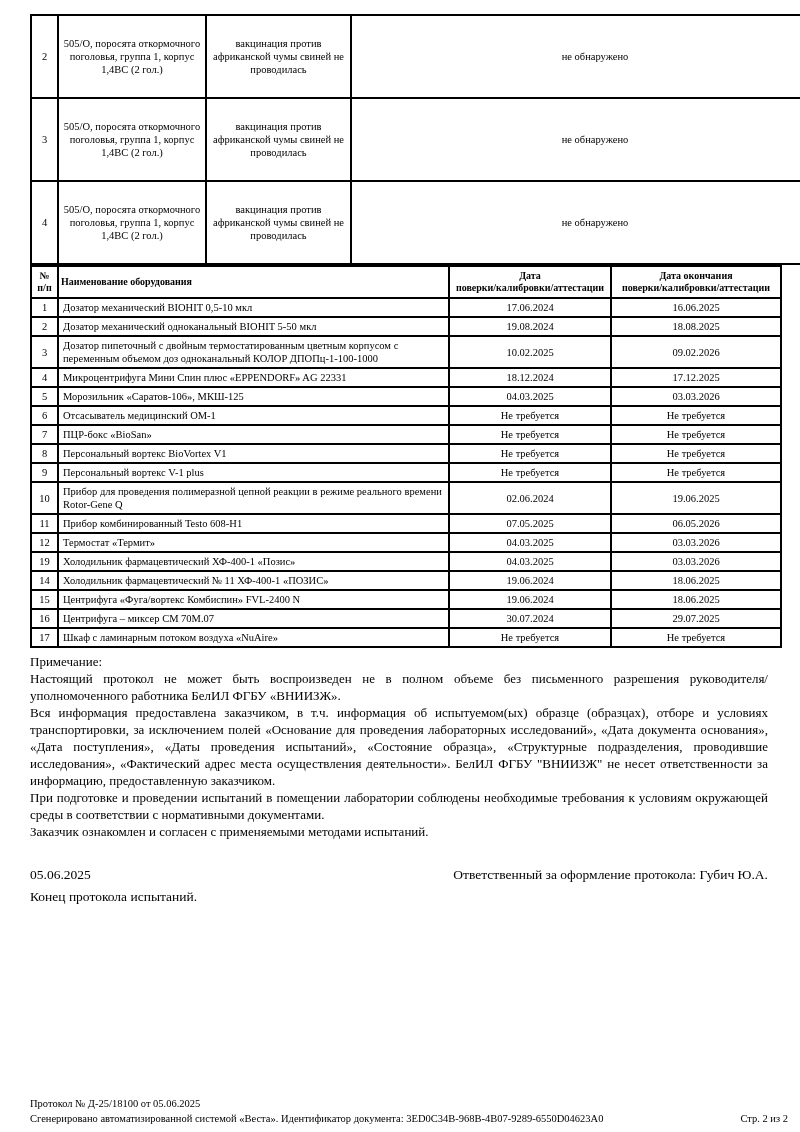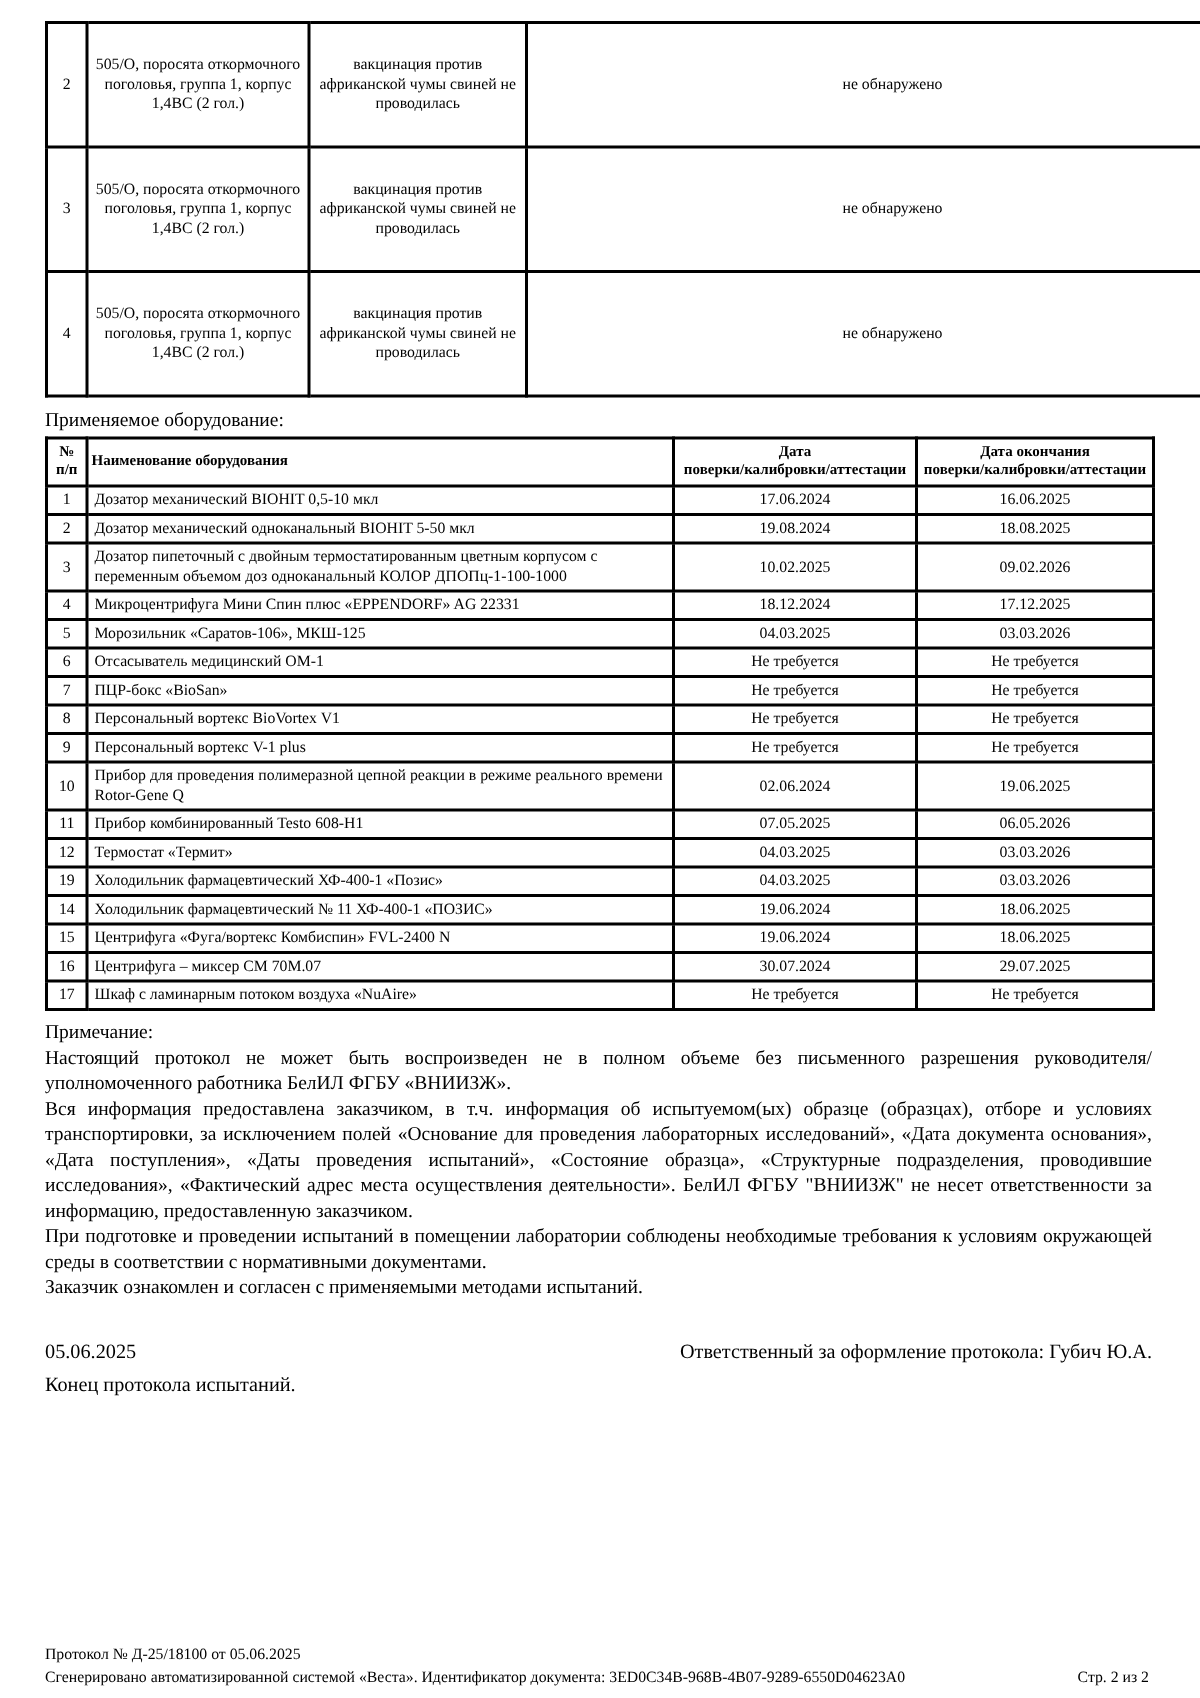--- a/index.html
+++ b/index.html
@@ -32,38 +32,38 @@
 
   .equipment th {
     font-weight: bold; font-size: 10px; line-height: 12px;
     text-align: center; padding: 3px 2px;
   }
   .equipment th span { display: block; }
   .equipment td { font-size: 10.5px; line-height: 13px; padding: 2px 4px; }
   .equipment .c-num  { width: 27px; text-align: center; }
   .equipment .c-name { width: 391px; text-align: left; }
   .equipment .c-d1   { width: 162px; text-align: center; }
-  .equipment .c-d2   { width: 158px; text-align: center; }
+  .equipment .c-d2   { width: 170px; text-align: center; }
 
   
   .notes { margin-top: 5px; font-size: 13px; line-height: 17px; }
   .notes p { text-align: justify; }
   .notes .no-just { text-align: left; }
 
   
   .sig-row {
     margin-top: 26px;
     display: flex; justify-content: space-between;
     font-size: 13.5px; line-height: 18px; gap: 12px;
   }
   .end-line { font-size: 13.5px; line-height: 18px; margin-top: 4px; }
 
   
   .footer {
-    position: absolute; left: 30px; right: 34px; bottom: 6px;
+    position: absolute; left: 30px; right: 12px; bottom: 6px;
     font-size: 10.5px; line-height: 15px;
   }
   .footer-line2 { display: flex; justify-content: space-between; }
 </style>
 </head>
 <body>
 
 <div class="page">
   <div class="content">
 
@@ -83,21 +83,20 @@
         </tr>
         <tr>
           <td class="c-num">4</td>
           <td class="c-smp">505/О, поросята откормочного поголовья, группа 1, корпус 1,4ВС (2 гол.)</td>
           <td class="c-vac">вакцинация против африканской чумы свиней не проводилась</td>
           <td class="c-res">не обнаружено</td>
         </tr>
       </tbody>
     </table>
 
-    <div class="eq-heading">Применяемое оборудование:</div>
 
     <table class="equipment">
       <thead>
         <tr>
           <th class="c-num">
             <span>№</span>
             <span>п/п</span>
           </th>
           <th class="c-name">Наименование оборудования</th>
           <th class="c-d1">

